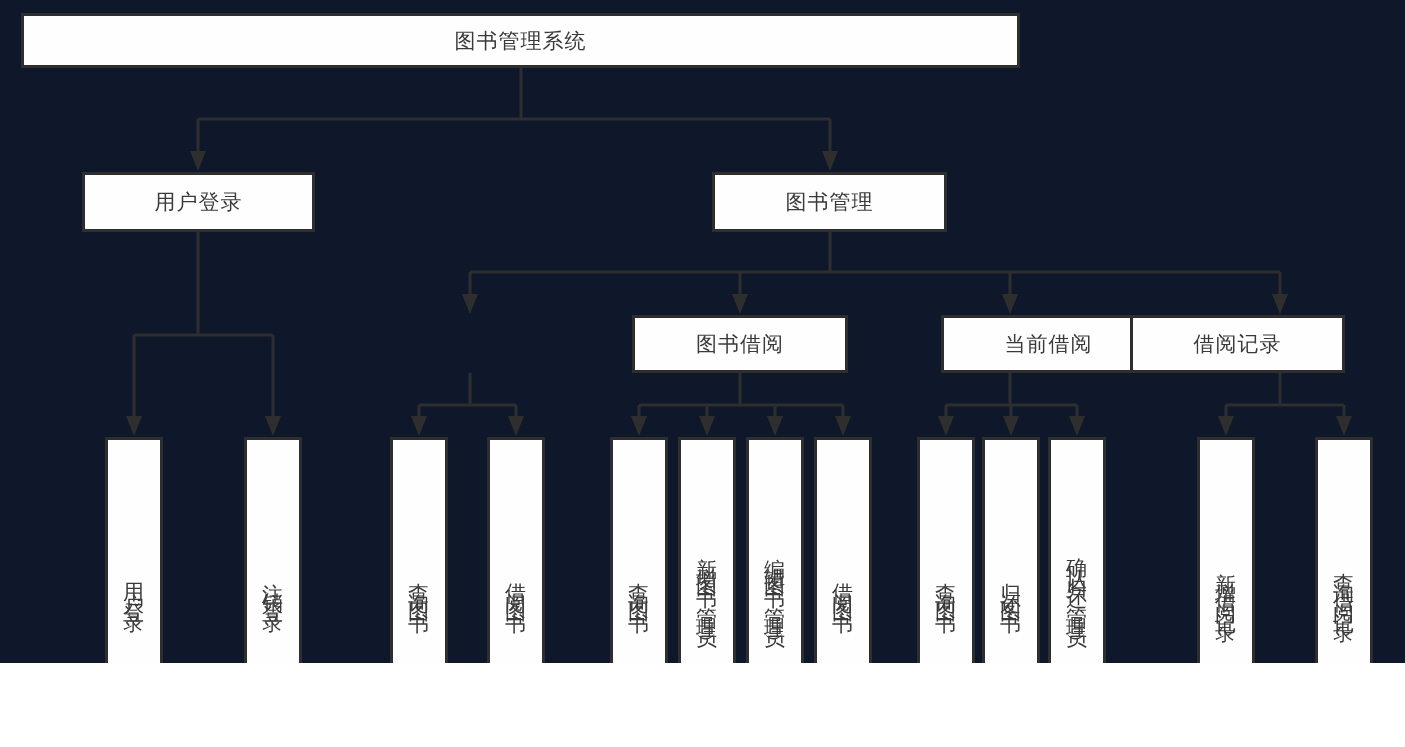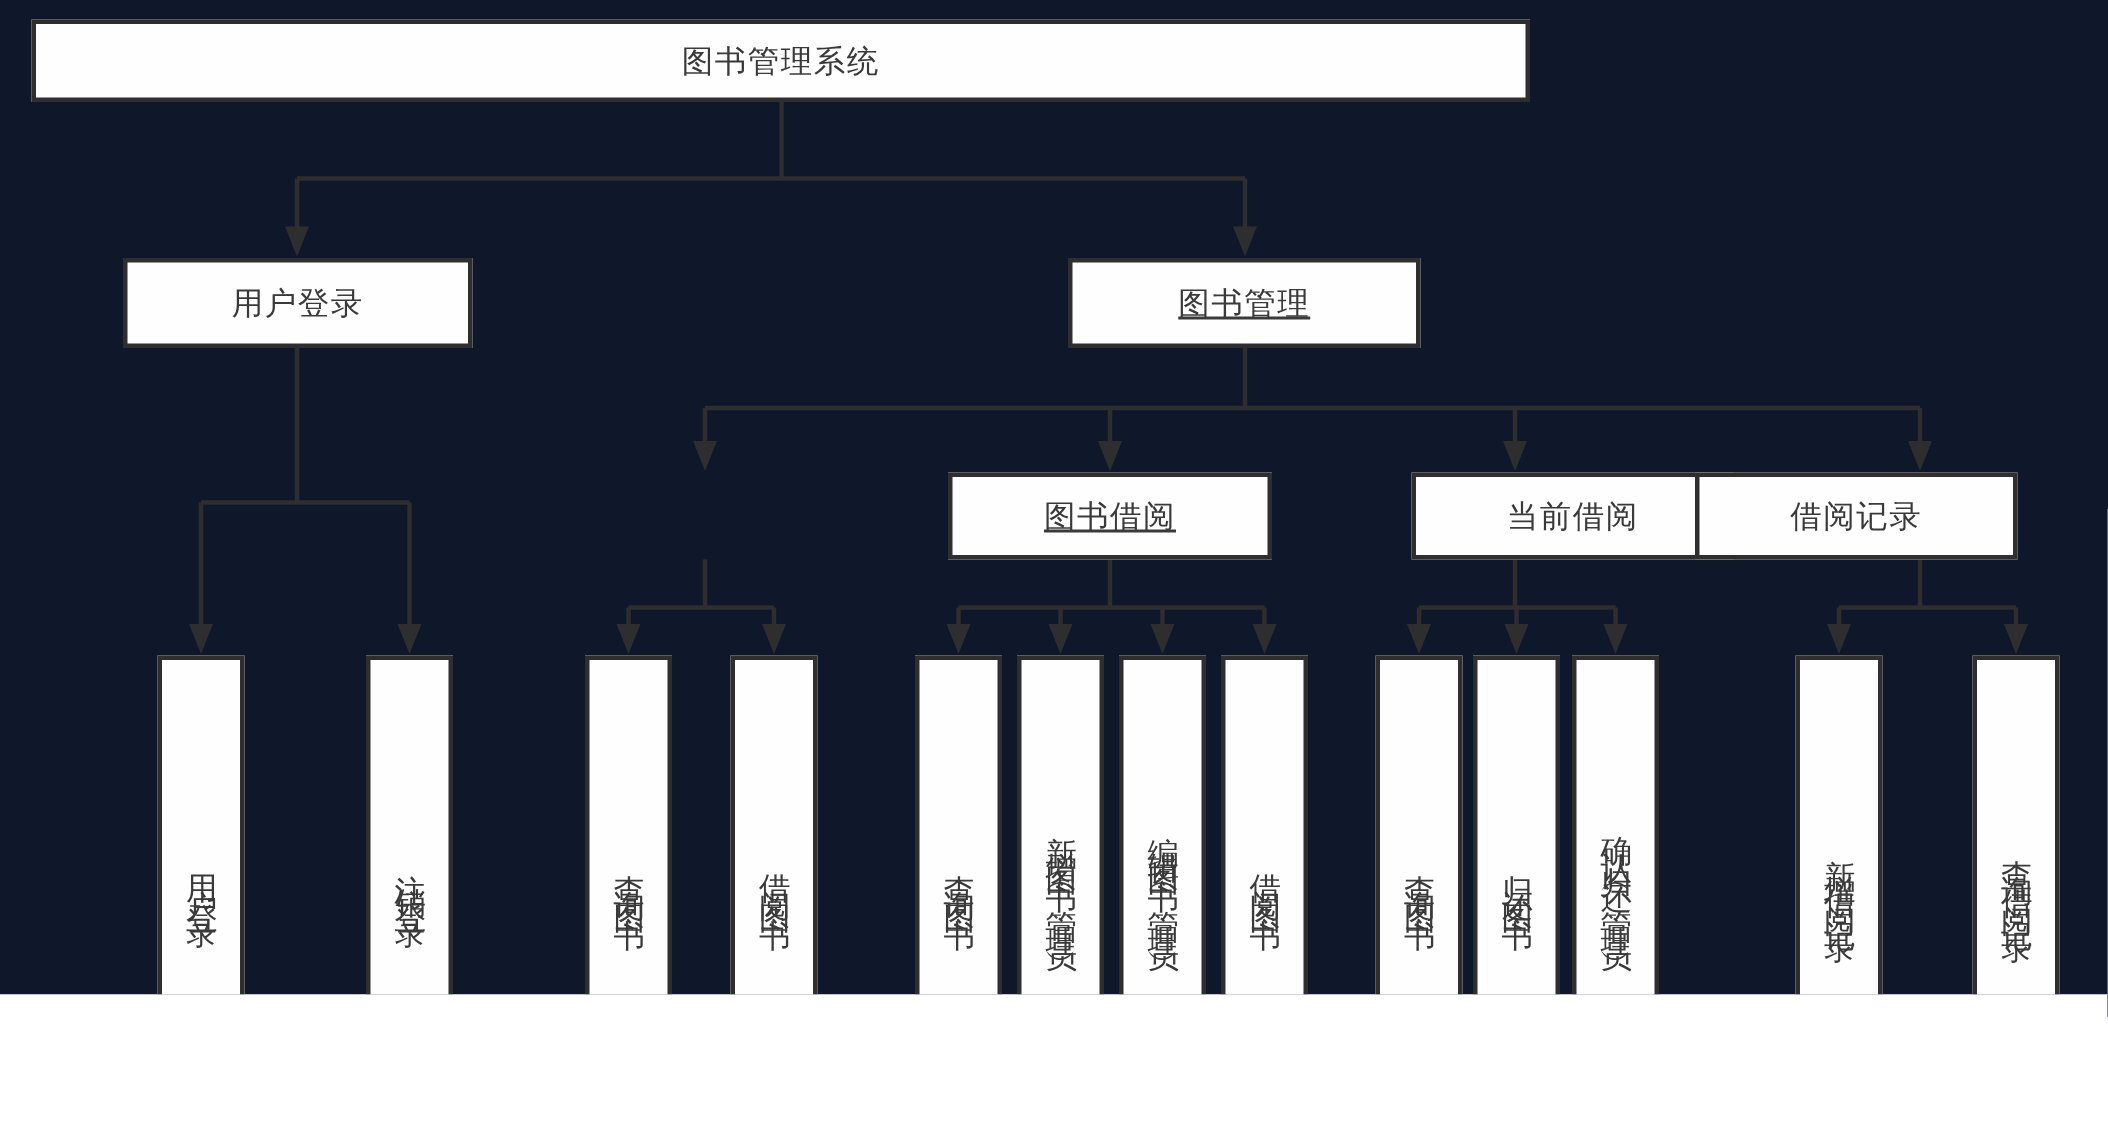--- a/index.html
+++ b/index.html
@@ -88,23 +88,23 @@
       <polygon points="1011,436 1003,416 1019,416"></polygon>
       <polygon points="1077,436 1069,416 1085,416"></polygon>
       <polygon points="1226,436 1218,416 1234,416"></polygon>
       <polygon points="1344,436 1336,416 1352,416"></polygon>
     </g>
   </svg>
 
   <div class="node h-node" style="left:21px; top:13px; width:999px; height:55px;">图书管理系统</div>
 
   <div class="node h-node" style="left:82px; top:172px; width:233px; height:60px;">用户登录</div>
-  <div class="node h-node" style="left:712px; top:172px; width:235px; height:60px;text-decoration:underline;">图书管理</div>
+  <div class="node h-node" style="left:712px; top:172px; width:235px; height:60px;">图书管理</div>
 
-  <div class="node h-node" style="left:632px; top:315px; width:216px; height:58px;text-decoration:underline;">图书借阅</div>
+  <div class="node h-node" style="left:632px; top:315px; width:216px; height:58px;">图书借阅</div>
   <div class="node h-node" style="left:941px; top:315px; width:215px; height:58px;">当前借阅</div>
   <div class="node h-node" style="left:1130px; top:315px; width:215px; height:58px;">借阅记录</div>
 
   <div class="node v-node" style="left:105px; top:437px; width:58px; height:298px;">用户登录</div>
   <div class="node v-node" style="left:244px; top:437px; width:58px; height:298px;">注销登录</div>
 
   <div class="node v-node" style="left:390px; top:437px; width:58px; height:298px;">查询图书</div>
   <div class="node v-node" style="left:487px; top:437px; width:58px; height:298px;">借阅图书</div>
 
   <div class="node v-node" style="left:610px; top:437px; width:58px; height:298px;">查询图书</div>

